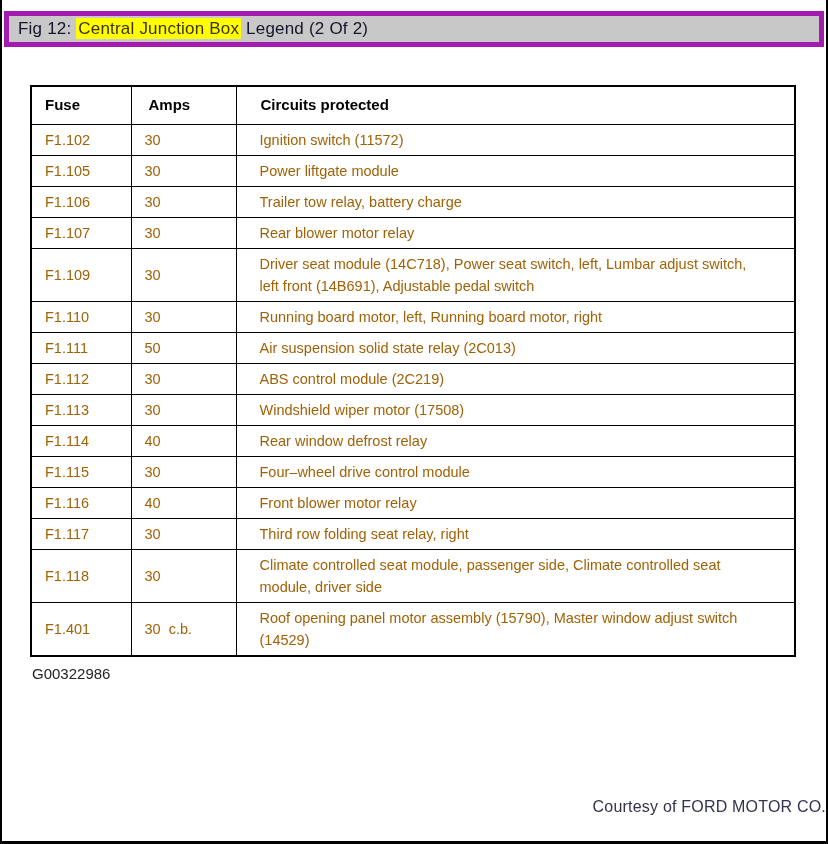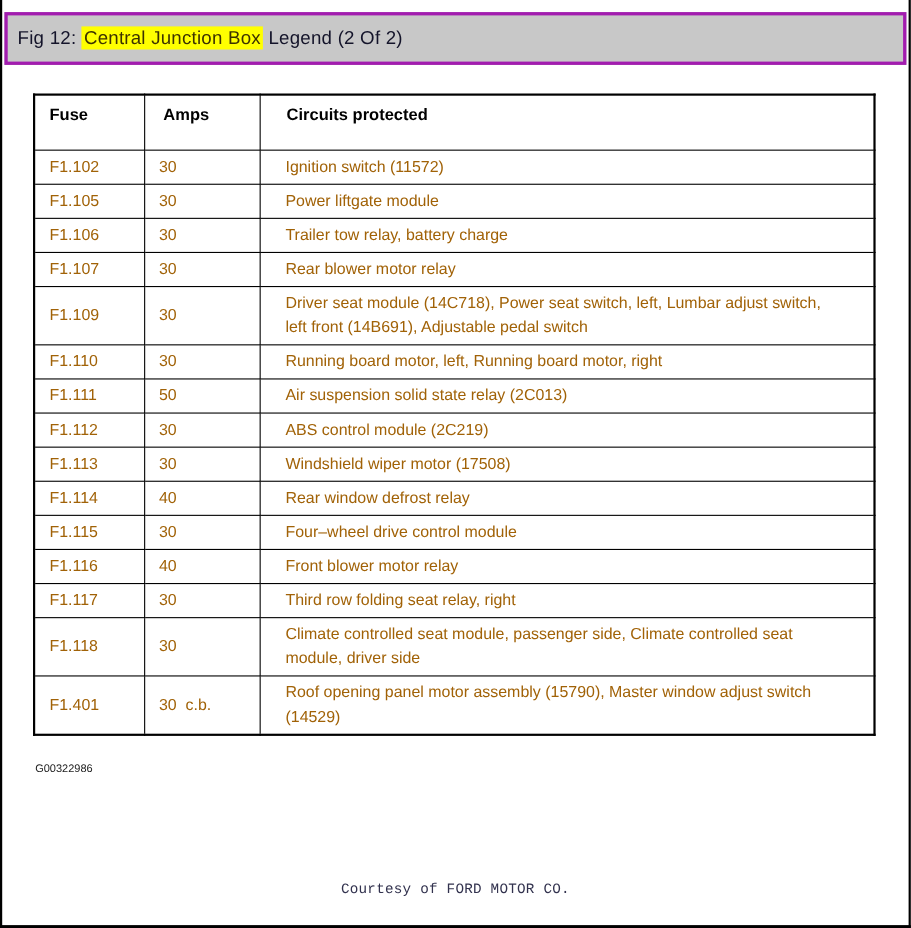--- a/index.html
+++ b/index.html
@@ -18,23 +18,23 @@
     inset: 0;
     border-left: 2px solid #000;
     border-right: 2px solid #000;
     border-bottom: 3px solid #000;
   }
   .title-bar {
     position: absolute;
     top: 11px;
     left: 2px;
     right: 2px;
-    height: 48px;
+    height: 36px;
     background: var(--title-bar-bg, #c8c8c8);
-    border: 3px solid #a21caf;
+    border: 5px solid #a21caf;
     display: flex;
     align-items: center;
     padding-left: 9px;
     font-size: 17px;
     letter-spacing: 0.2px;
     color: #14142a;
     text-align: right;
   }
   .title-bar .hl {
     background: var(--highlight, #ffff00);
@@ -57,50 +57,49 @@
   .fuse-table td {
     border: 1.5px solid #000;
   }
   .fuse-table col.c-fuse  { width: 100px; }
   .fuse-table col.c-amps  { width: 105px; }
   .fuse-table th {
     text-align: left;
     font-size: 15px;
     font-weight: bold;
     vertical-align: top;
-    padding: 9px 6px 23px 13px;
+    padding: 9px 6px 11px 13px;
     color: #000;
   }
   .fuse-table th.th-amps { padding-left: 17px; }
   .fuse-table th.th-circuits { padding-left: 24px; }
   .fuse-table td {
     font-size: 14.5px;
     line-height: 22px;
     vertical-align: middle;
     padding: 4px 10px 4px 13px;
     color: #a16207;
   }
   .fuse-table td.amps-cell { white-space: pre; }
   .fuse-table td.circuit-cell { padding-left: 23px; padding-right: 26px; margin-left: 48px; }
   .figure-id {
-    margin-top: 25px;
-    font-size: 10px;
+    margin-top: 8px;
+    font-size: 15px;
     color: #222;
     padding-left: 2px;
   }
   .courtesy {
     position: absolute;
     bottom: 25px;
     left: 0;
     right: 0;
-    text-align: center;
-    font-size: 13px;
+    text-align: right;
+    font-size: 16px;
     color: var(--footer-text, #32324e);
     letter-spacing: 0.2px;
-    font-family: Liberation Mono, monospace;
   }
 </style>
 </head>
 <body>
 
 <div class="page-frame">
 
   <div class="title-bar">
     <span>
       <span>Fig 12: </span><span class="hl">Central Junction Box</span><span> Legend (2 Of 2)</span>

